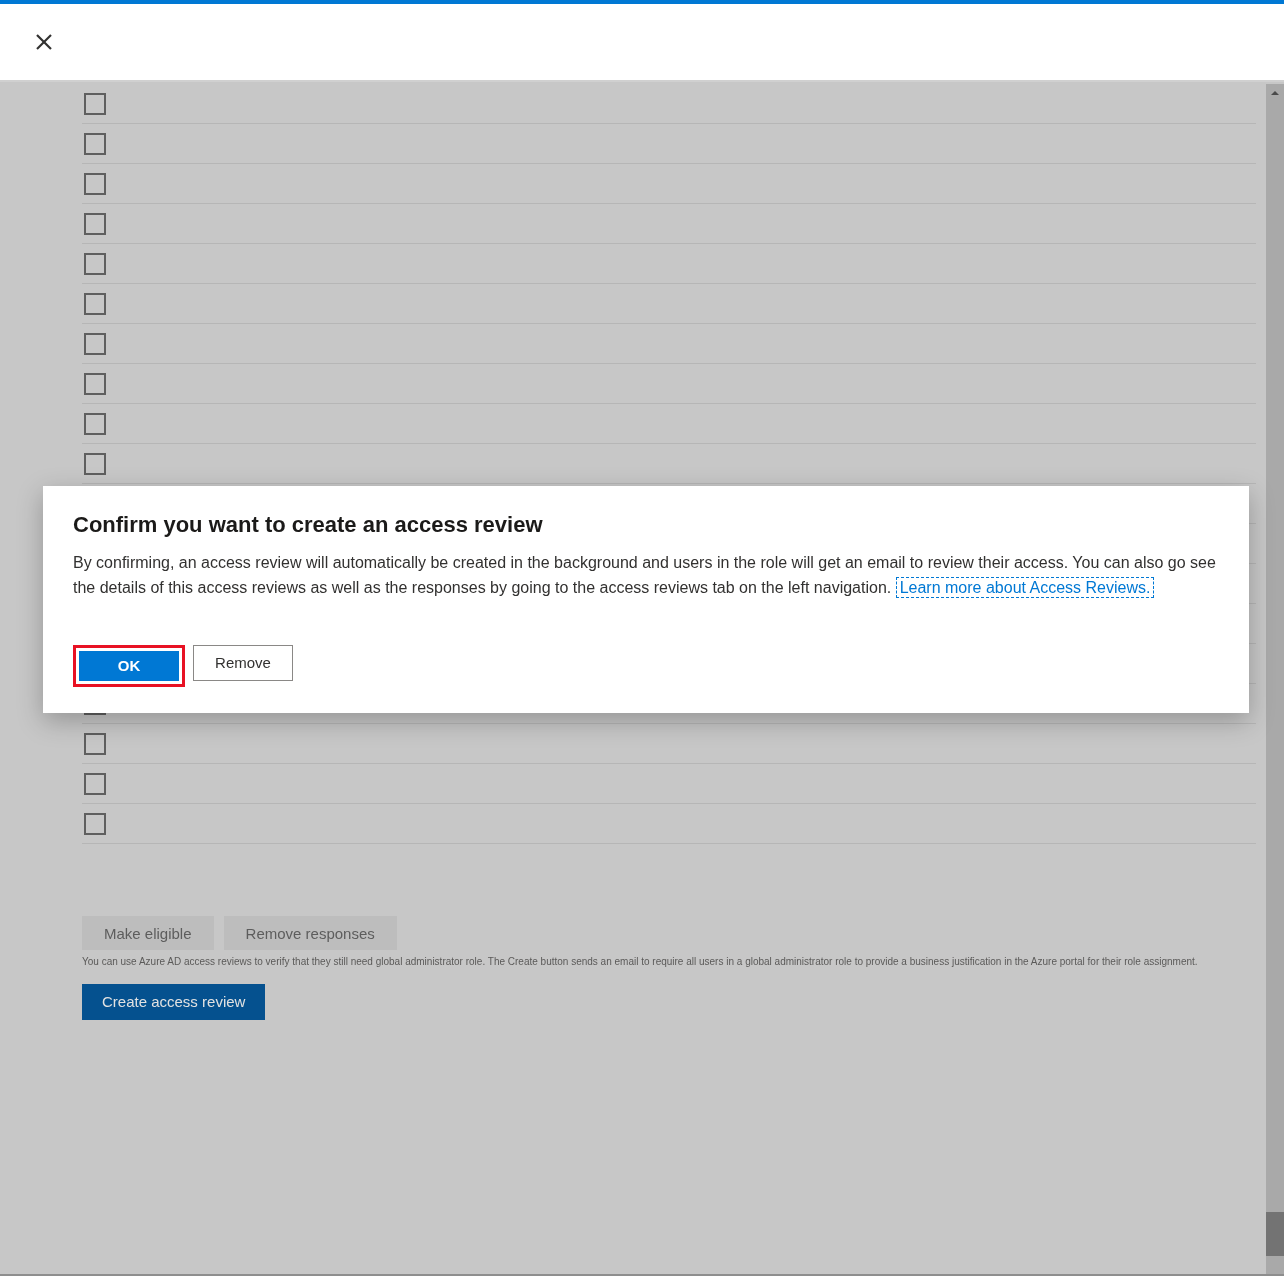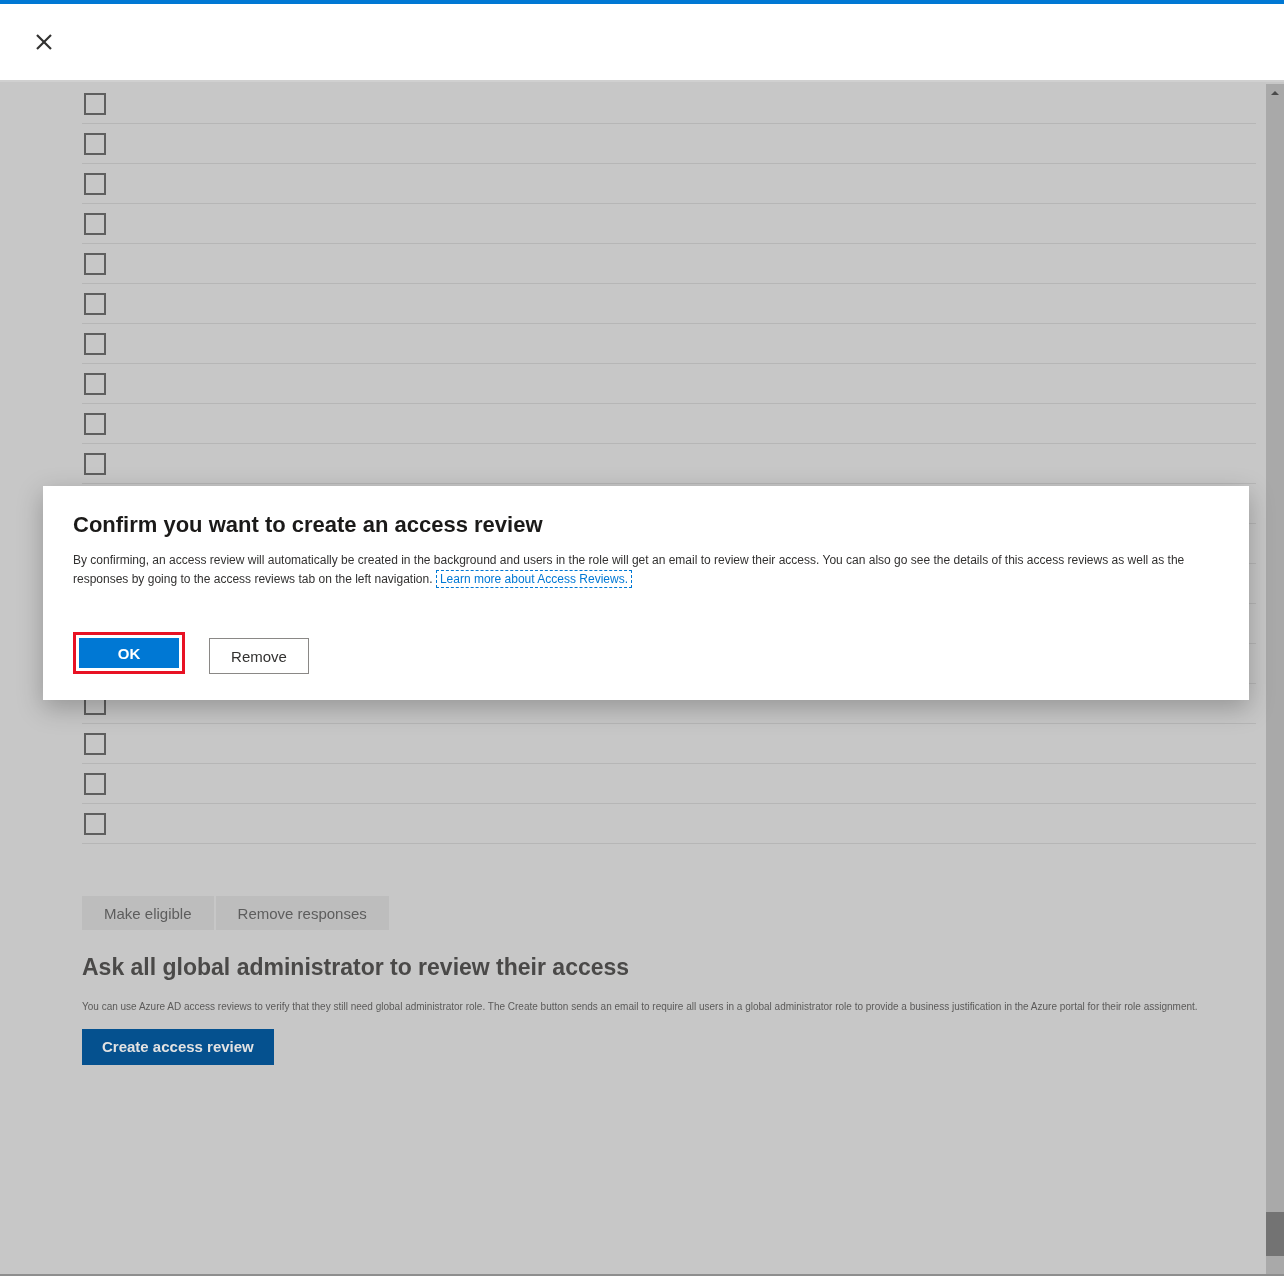--- a/index.html
+++ b/index.html
@@ -84,23 +84,23 @@
   }
   .checkbox {
     width: 22px; height: 22px;
     border: 2px solid #5f5f5f;
     background: transparent;
   }
 
   .action-buttons-row {
     position: absolute;
     left: 82px;
-    top: 812px;
-    display: flex;
-    gap: 2px;
+    top: 832px;
+    display: flex;
+    gap: 10px;
   }
   .grey-btn {
     height: 34px;
     padding: 0 22px;
     background: #bdbdbd;
     color: #5d5d5d;
     font-size: 15px;
     display: flex;
     align-items: center;
     border: none;
@@ -120,21 +120,21 @@
   .review-text {
     font-size: 10px;
     color: #5b5a59;
     line-height: 1.55;
     margin-bottom: 14px;
   }
   .create-review-btn {
     background: #05518f;
     color: #e2e2e2;
     font-size: 15px;
-    font-weight: 700;
+    font-weight: 400;
     padding: 9px 20px;
     display: inline-flex;
     align-items: center;
     height: 36px;
     border: none;
   }
 
   .modal {
     position: absolute;
     left: 43px; right: 35px;
@@ -143,36 +143,36 @@
     box-shadow: 0 8px 24px rgba(0,0,0,0.25);
     padding: 26px 30px 26px 30px;
   }
   .modal-title {
     font-size: 22px;
     font-weight: 600;
     color: #1b1a19;
     margin-bottom: 10px;
   }
   .modal-text {
-    font-size: 12px;
+    font-size: 16px;
     color: #323130;
     line-height: 1.55;
     margin-top: 13px;
   }
   .modal-link {
     color: #0078d4;
     text-decoration: none;
     border: 1px dashed #0078d4;
     padding: 1px 3px;
   }
   .modal-buttons {
     margin-top: 44px;
     display: flex;
-    gap: 24px;
-    align-items: flex-end;
+    gap: 8px;
+    align-items: flex-start;
   }
   .ok-wrap {
     border: 3px solid #e81123;
     padding: 3px;
     display: inline-flex;
   }
   .ok-btn {
     width: 100px;
     height: 30px;
     background: #0078d4;
@@ -278,21 +278,20 @@
         <div class="checkbox"></div>
       </div>
   </div>
 
   <div class="action-buttons-row">
     <button class="grey-btn">Make eligible</button>
     <button class="grey-btn">Remove responses</button>
   </div>
 
   <div class="review-section">
-    <div class="review-heading">Ask all global administrator to review their access</div>
     <div class="review-text">You can use Azure AD access reviews to verify that they still need global administrator role. The Create button sends an email to require all users in a global administrator role to provide a business justification in the Azure portal for their role assignment.</div>
     <button class="create-review-btn">Create access review</button>
   </div>
 
   <div class="scroll-track">
     <div class="scroll-up">
       <svg viewBox="0 0 10 10">
           <path d="M1 7 L5 3 L9 7 Z"></path>
         </svg>
     </div>

